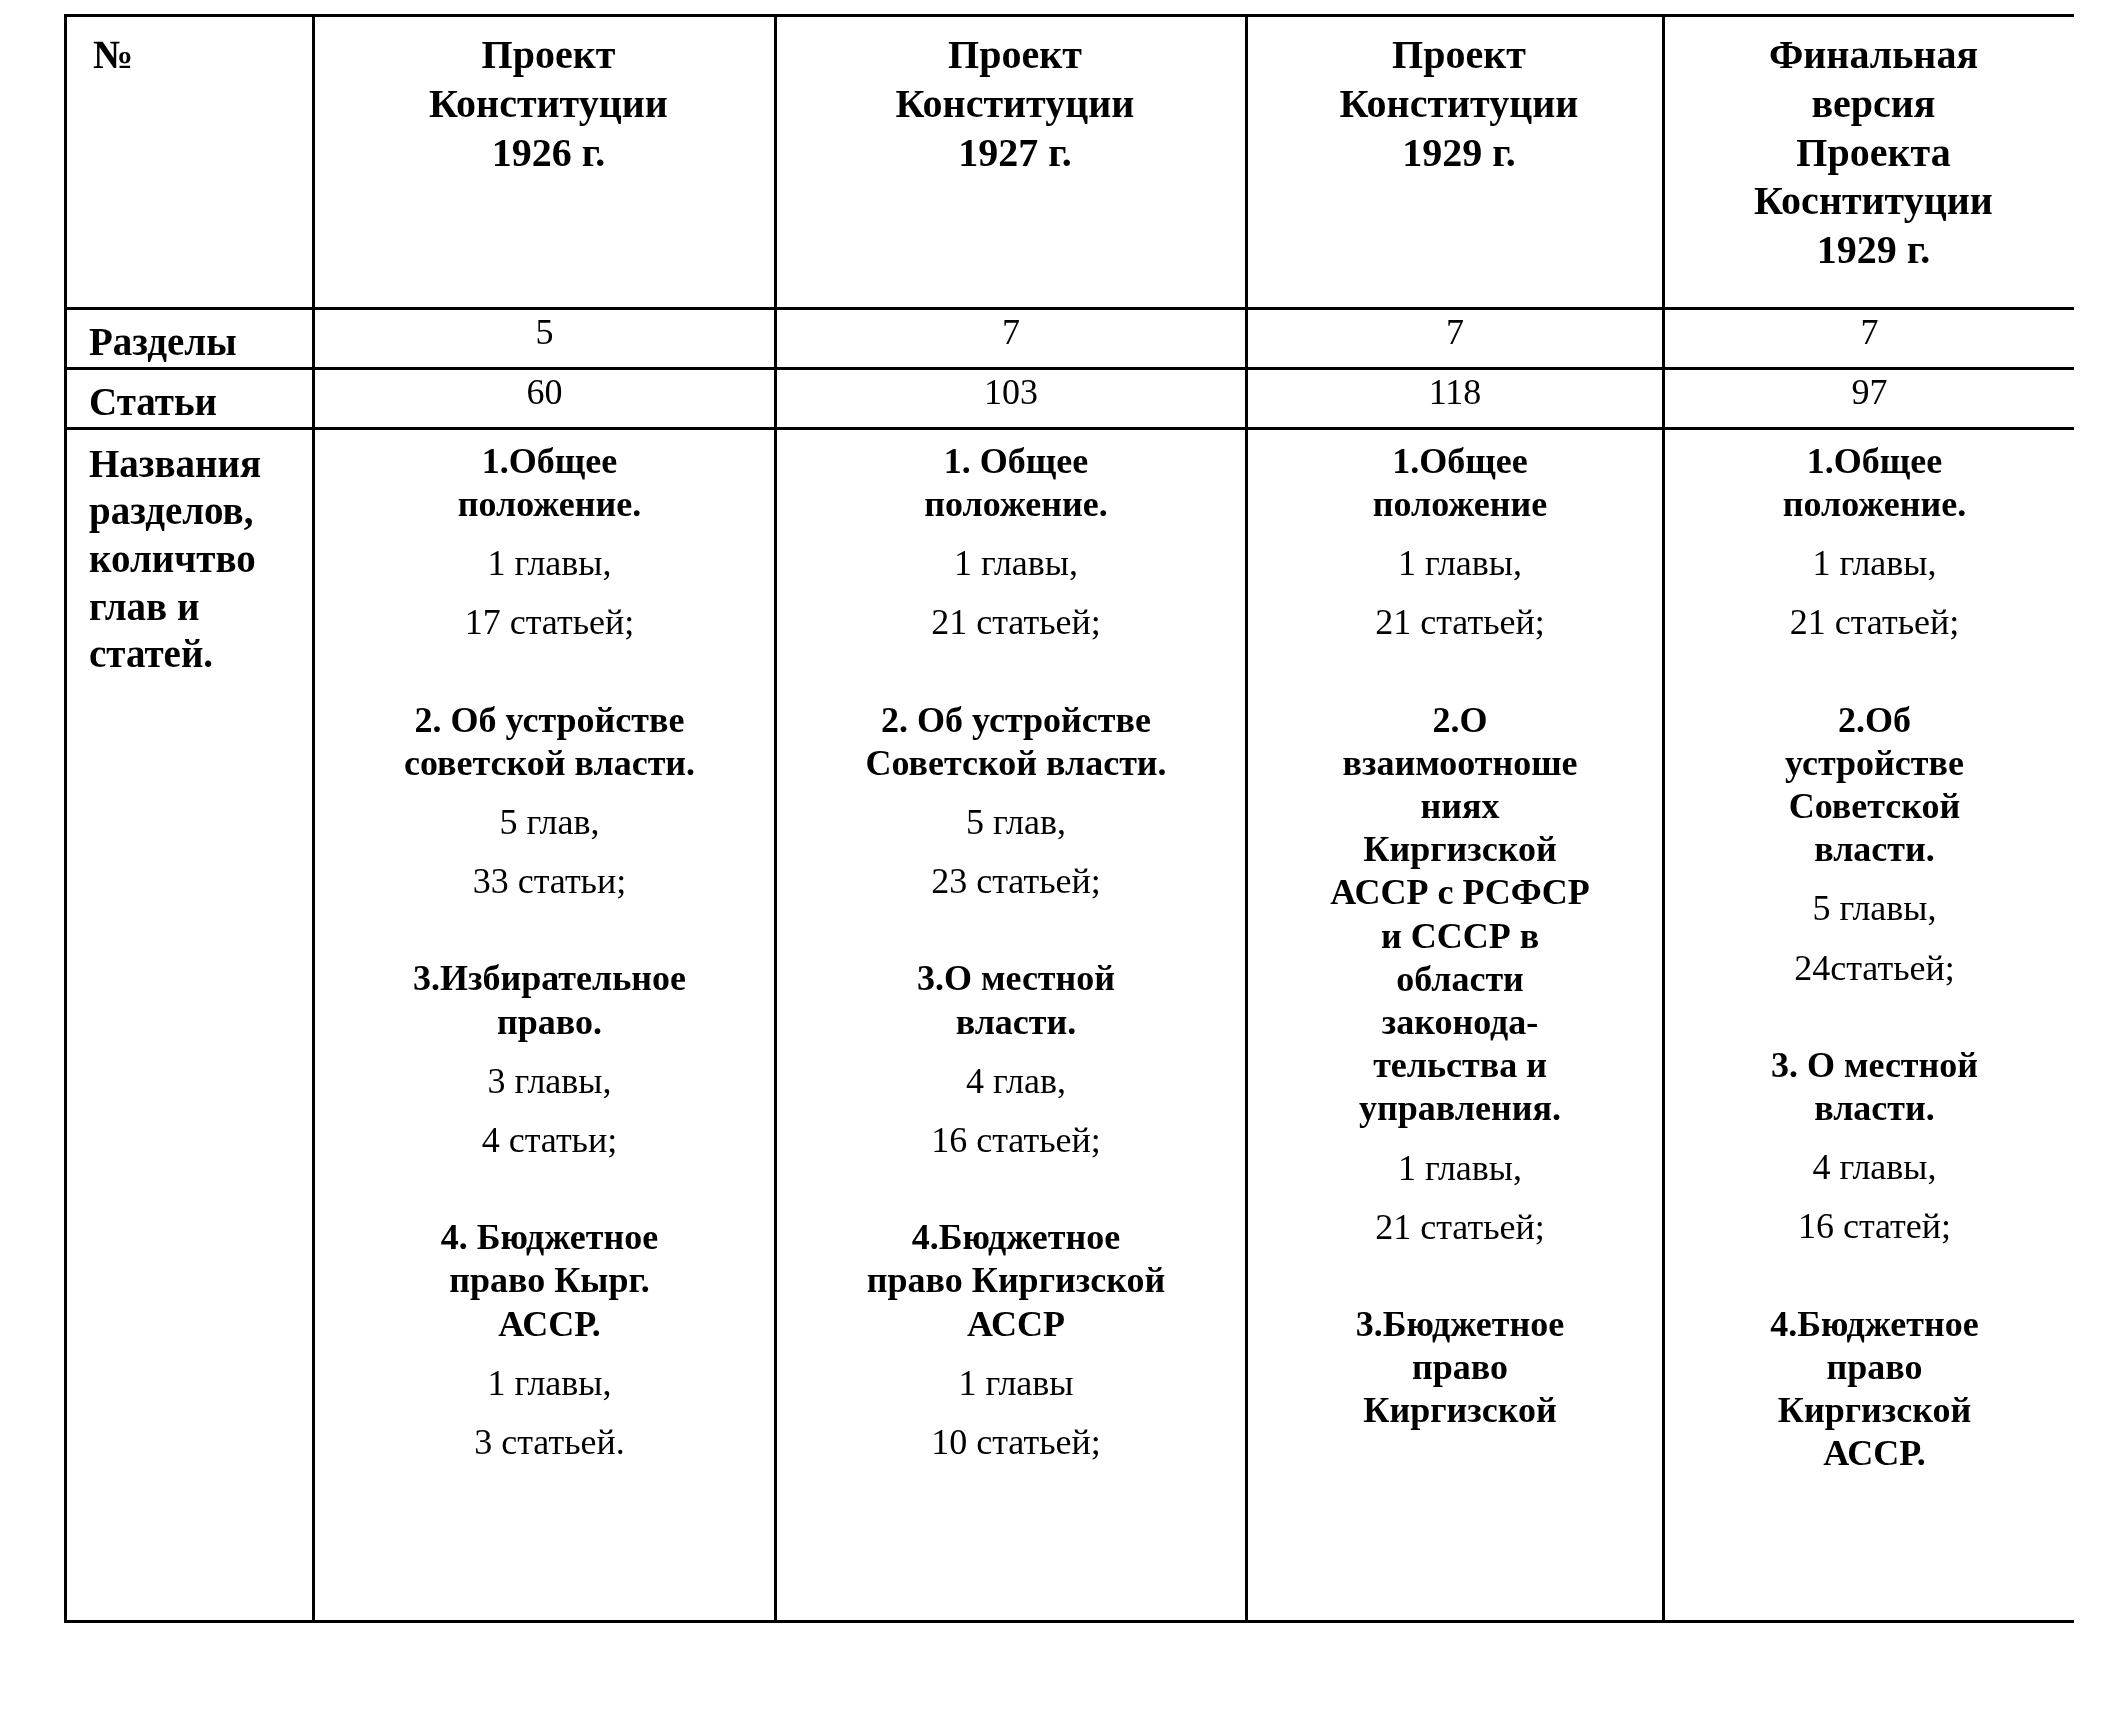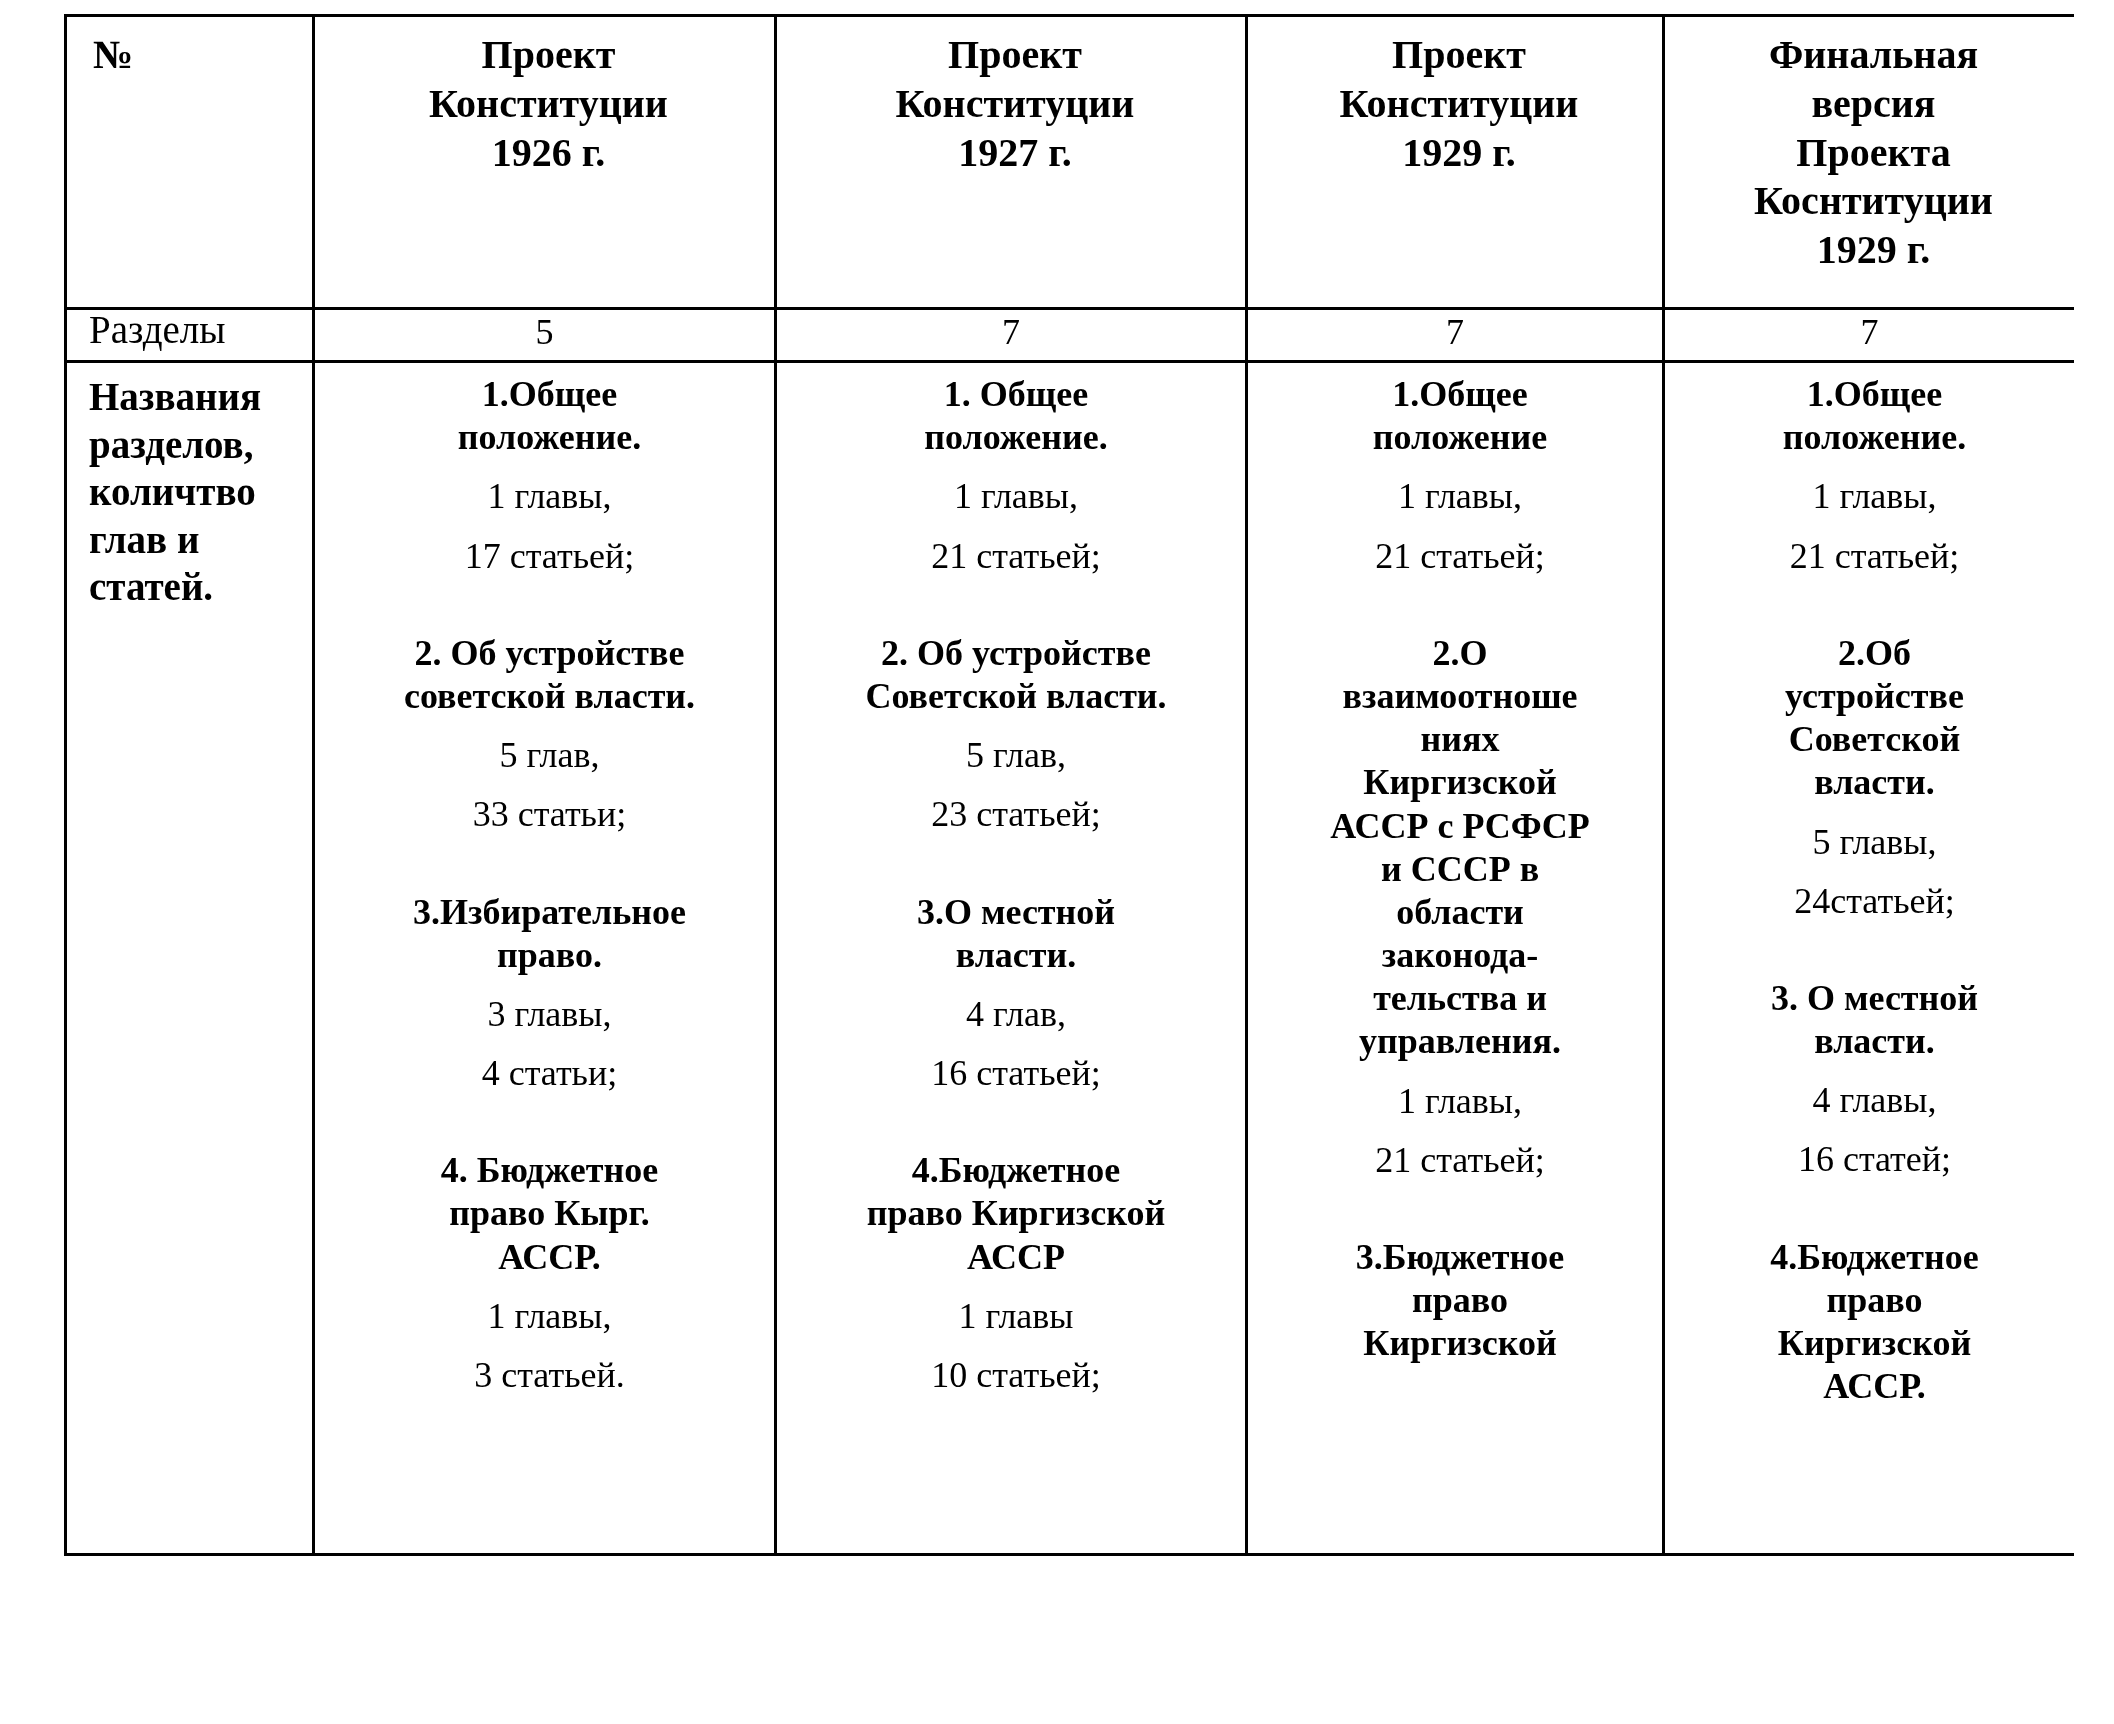--- a/index.html
+++ b/index.html
@@ -73,22 +73,22 @@
     line-height: 1.22;
   }
   .numero {
     font-weight: bold;
     font-size: 40px;
   }
 
   
   tr.num-row td { height: 50px; }
   .rowlab {
-    padding: 0 0 4px 22px;
-    font-weight: normal;
+    padding: 12px 0 4px 22px;
+    font-weight: bold;
     font-size: 39px;
     line-height: 1.05;
     white-space: nowrap;
   }
   .numcell {
     text-align: center;
     font-size: 36px;
     line-height: 1.05;
     padding: 4px 0 4px 0;
   }
@@ -191,20 +191,37 @@
           </td>
           <td>
             <div class="numcell">7</div>
           </td>
           <td>
             <div class="numcell">7</div>
           </td>
         </tr>
 
 
+        <tr class="num-row">
+          <td>
+            <div class="rowlab">Статьи</div>
+          </td>
+          <td>
+            <div class="numcell">60</div>
+          </td>
+          <td>
+            <div class="numcell">103</div>
+          </td>
+          <td>
+            <div class="numcell">118</div>
+          </td>
+          <td>
+            <div class="numcell">97</div>
+          </td>
+        </tr>
 
         <tr class="body-row">
           <td>
             <div class="bodylab">
               <div>Названия</div>
               <div>разделов,</div>
               <div>количтво</div>
               <div>глав и</div>
               <div>статей.</div>
             </div>

